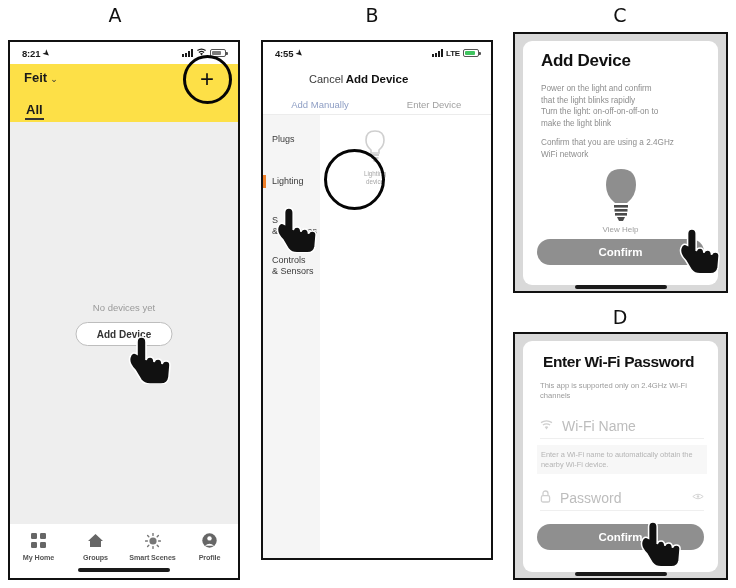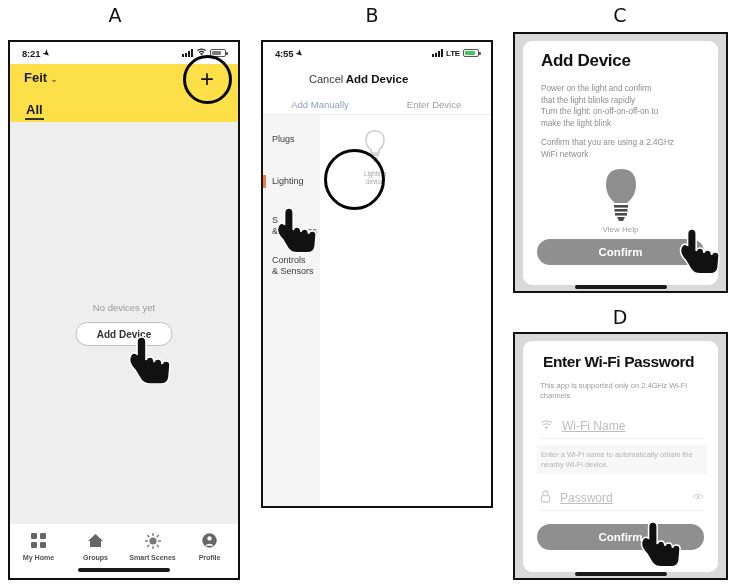--- a/index.html
+++ b/index.html
@@ -123,21 +123,21 @@
   }
   .tabitem { flex:1; text-align:center; }
   .tabicon { height:17px; display:flex; align-items:center; justify-content:center; }
   .tablabel { font-size: 7.2px; color:#555; margin-top:4px; font-weight:bold; letter-spacing:-0.1px;}
   .home-ind {
     position:absolute; bottom:6px; left:50%; transform:translateX(-50%);
     width: 92px; height: 4px; background:#1a1a1a; border-radius:2px;
   }
 
   
-  #panelB { left: 261px; top: 40px; width: 232px; height: 468px; }
+  #panelB { left: 261px; top: 40px; width: 232px; height: 520px; }
   .b-nav {
     position:absolute; top:22px; left:0; right:0; height:30px;
     display:flex; align-items:center; padding:0 13px;
   }
   .b-cancel { font-size: 11px; color:#3a3a3a;margin-left:33px; }
   .b-title {
     position:absolute; left:0; right:0; text-align:center;
     font-size: 11.5px; font-weight:bold; color:#111;
   }
   .b-tabs {
@@ -184,21 +184,21 @@
 
   
   #panelD { left: 513px; top: 332px; width: 215px; height: 248px; }
   .d-title { position:absolute; left:20px; top:12px; font-size:15.5px; font-weight:bold; color:#111; letter-spacing:-0.4px;}
   .d-sub { position:absolute; left:17px; right:14px; top:40px; font-size:7.6px; color:#9b9b9b; line-height:10px; }
   .d-row {
     position:absolute; left:17px; right:14px;
     height: 26px; display:flex; align-items:center; gap:9px;
     border-bottom: 1px solid #efefef;
   }
-  .d-ph { font-size: 12px; color:#bdbdbd;text-decoration:underline; }
+  .d-ph { font-size: 14px; color:#bdbdbd; }
   .d-hint {
     position:absolute; left:14px; right:11px;
     background:#f7f7f7; padding: 5px 4px 5px 4px;
     font-size: 7.4px; color:#b4b4b4; line-height:9.5px;
   }
   .eye { margin-left:auto; font-size:8px; color:#cfcfcf; }
 
   
   .hand { position:absolute; }
 </style>

